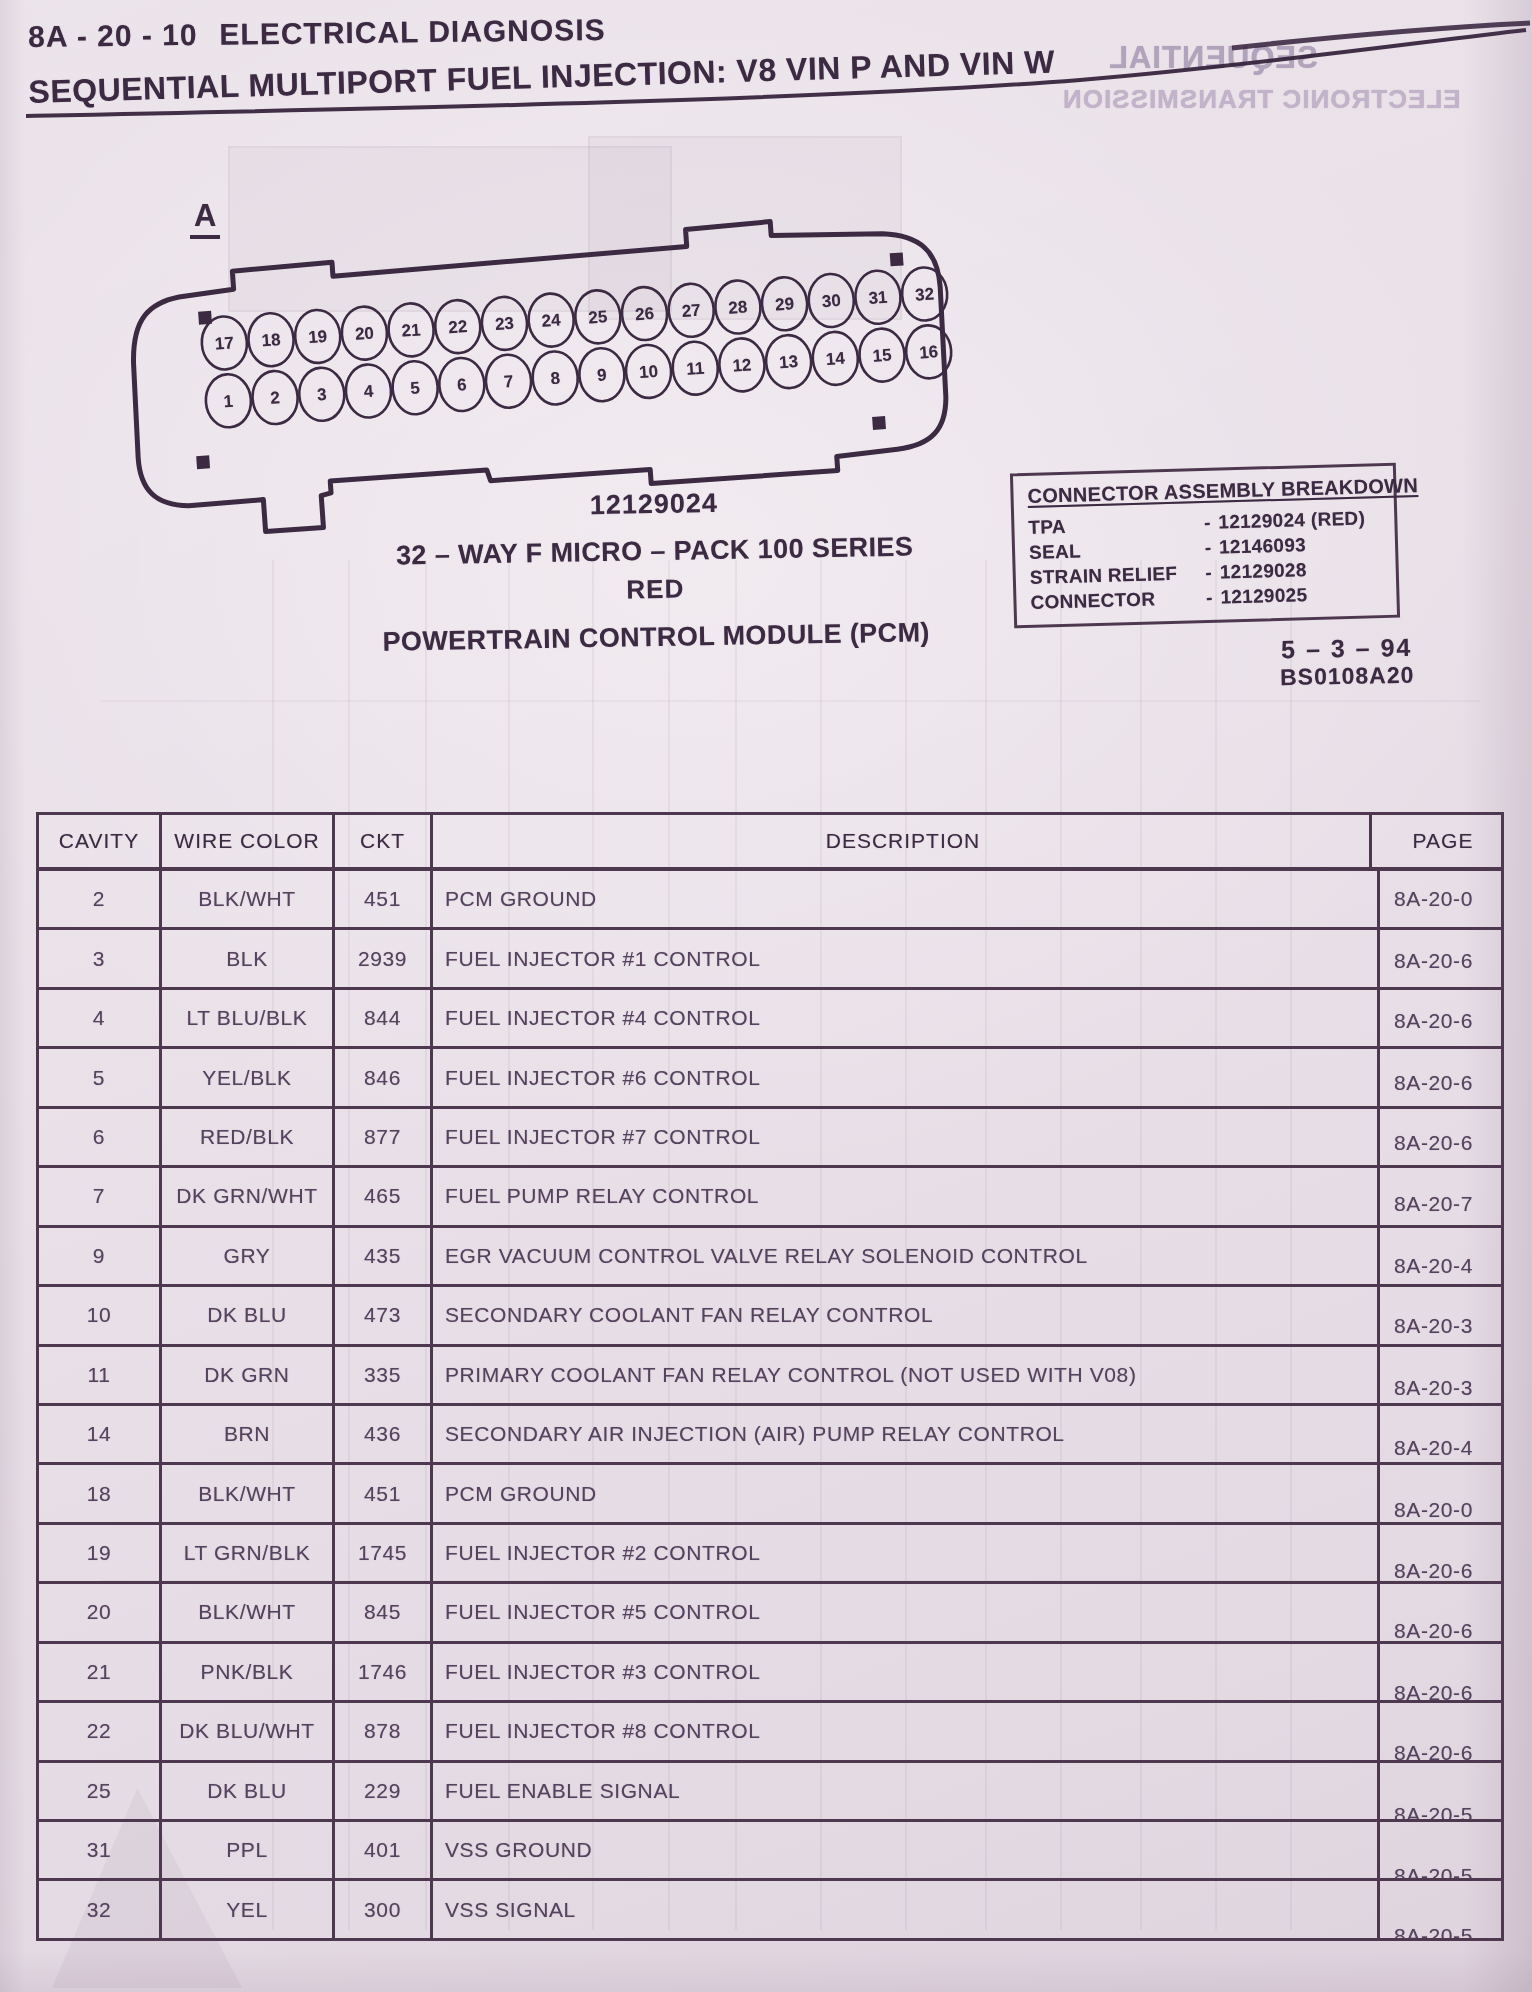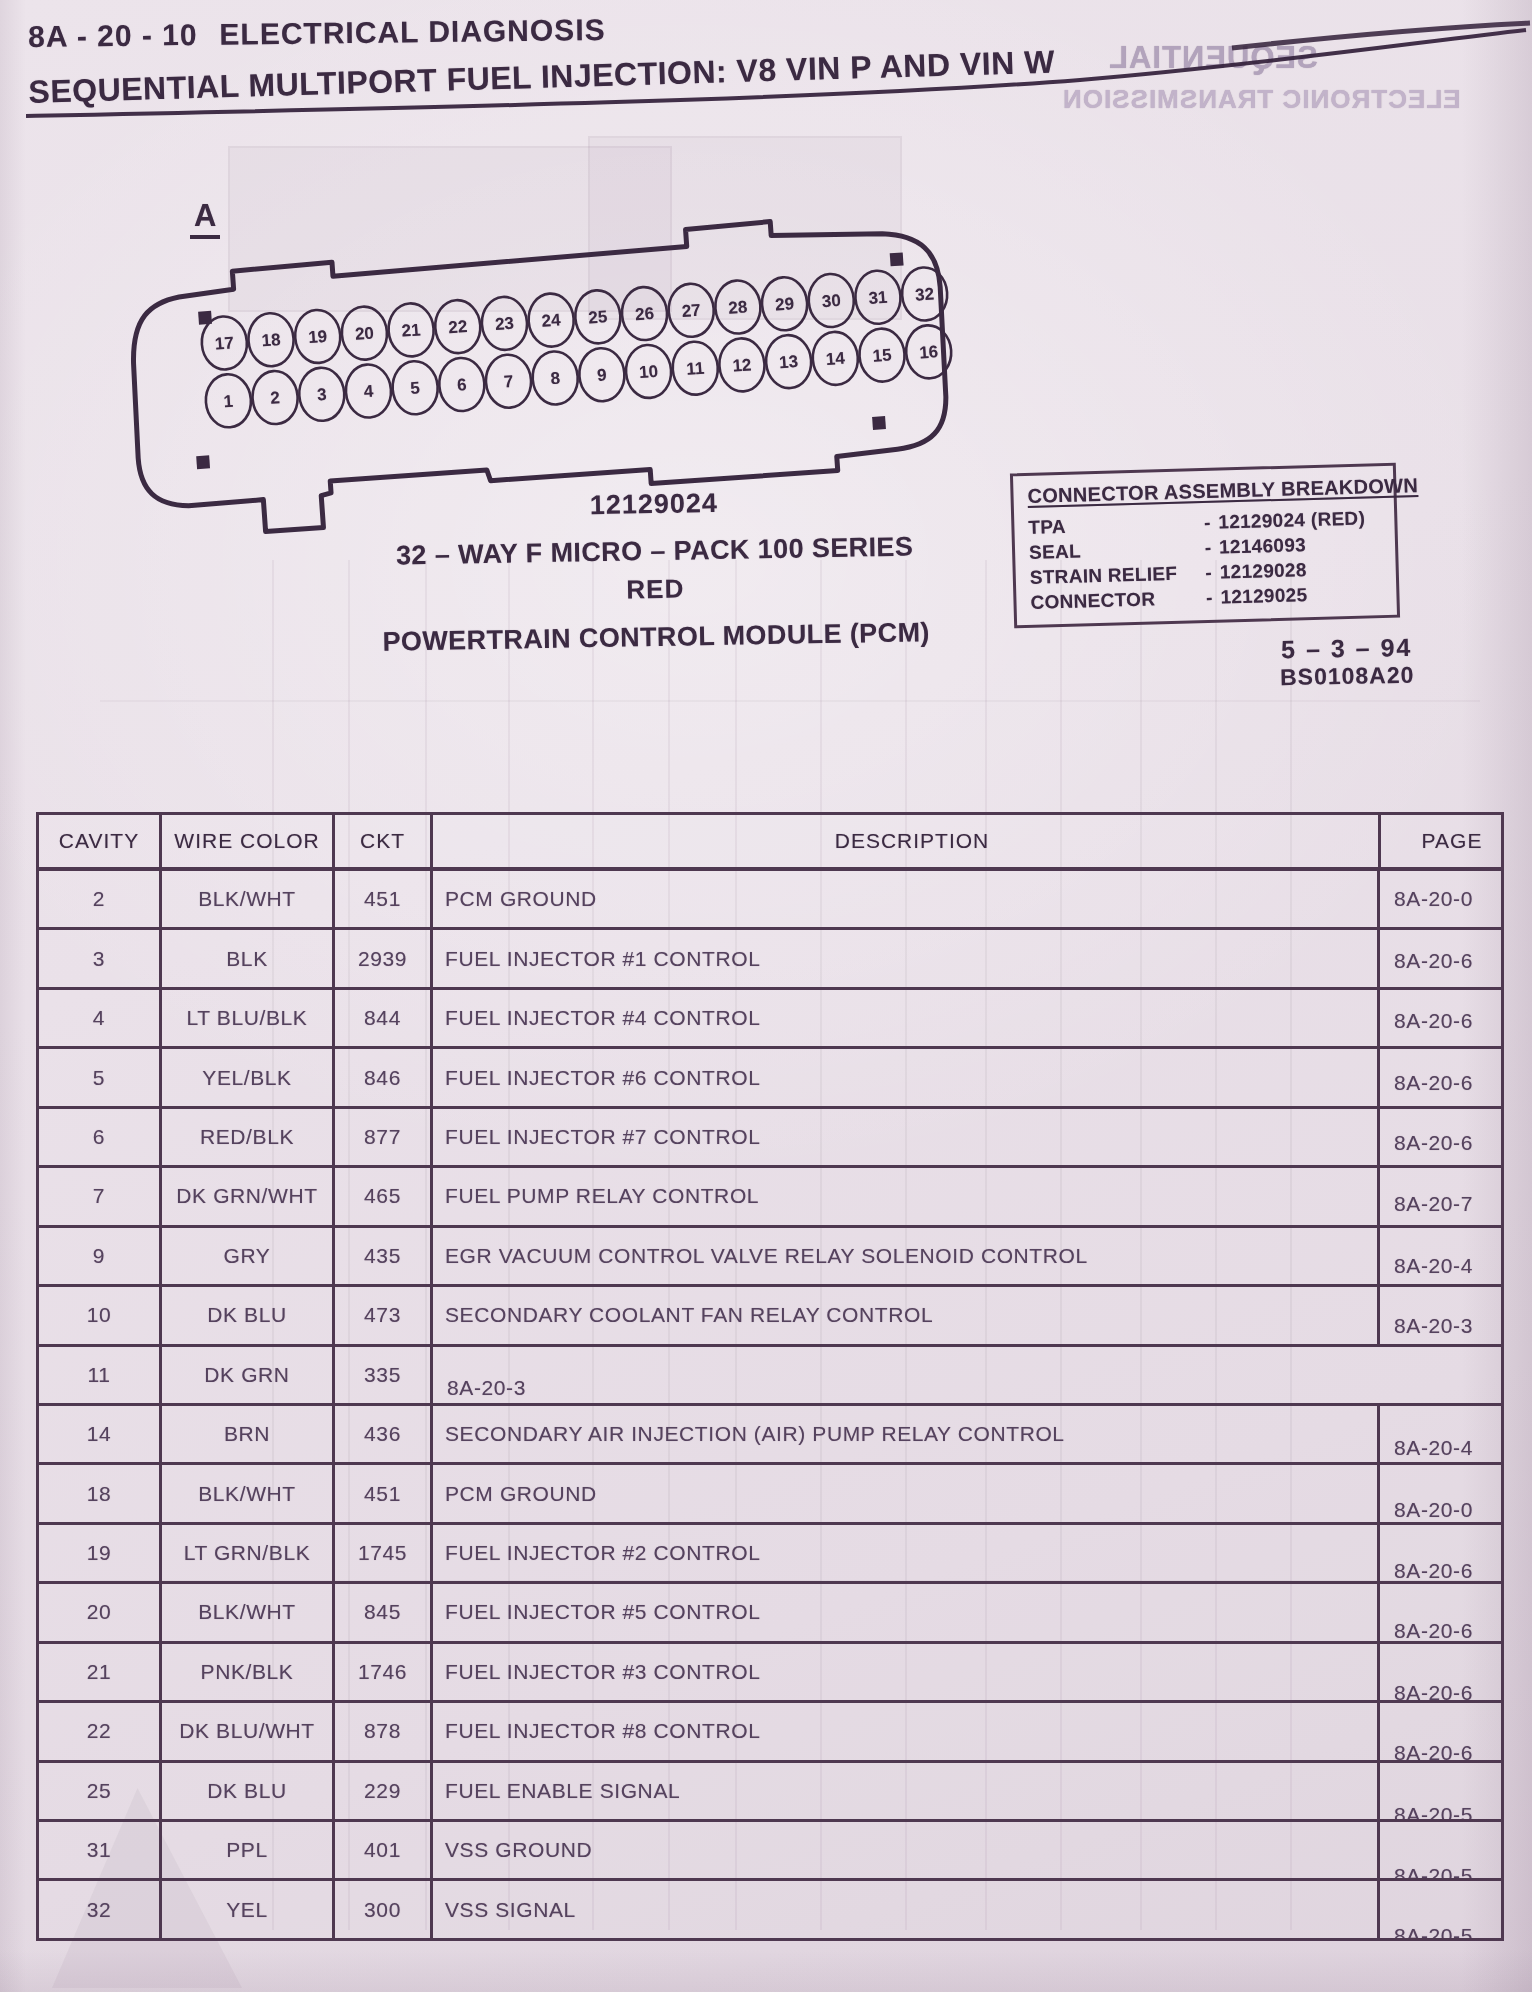--- a/index.html
+++ b/index.html
@@ -104,21 +104,21 @@
     border-right:3px solid var(--line);
     font-size:21px;color:var(--ink-soft);letter-spacing:.6px;
     overflow:hidden;white-space:nowrap;
   }
   .t-cell:last-child{border-right:none;}
   .t-head .t-cell{color:var(--ink);font-size:21px;letter-spacing:1px;}
   .t-cell.c0{width:120px;flex:none;justify-content:center;}
   .t-cell.c1{width:170px;flex:none;}
   .t-cell.c2{width:95px;flex:none;}
   .t-cell.c3{width:932px;flex:none;justify-content:flex-start;padding-left:12px;}
-  .t-head .t-cell.c3{justify-content:center;padding-left:13px;}
+  .t-head .t-cell.c3{justify-content:center;padding-left:4px;}
   .t-cell.c4{width:142px;flex:none;justify-content:flex-start;padding-left:14px;}
   .t-head .t-cell.c4{justify-content:center;padding-left:0;}
 </style>
 </head>
 <body>
 
 <div class="page">
 
   <div class="ghost-layer" id="ghost-layer">
     <div class="ghost-rect" style="left:228px;top:146px;width:440px;height:162px;"></div>
@@ -442,20 +442,23 @@
       <div class="t-row">
         <div class="t-cell c0">
           <span>11</span>
         </div>
         <div class="t-cell c1">
           <span>DK GRN</span>
         </div>
         <div class="t-cell c2">
           <span>335</span>
         </div>
+        <div class="t-cell c3">
+          <span>PRIMARY COOLANT FAN RELAY CONTROL (NOT USED WITH V08)</span>
+        </div>
         <div class="t-cell c4">
           <span style="transform: translateY(12.8px);">8A-20-3</span>
         </div>
       </div>
       <div class="t-row">
         <div class="t-cell c0">
           <span>14</span>
         </div>
         <div class="t-cell c1">
           <span>BRN</span>

